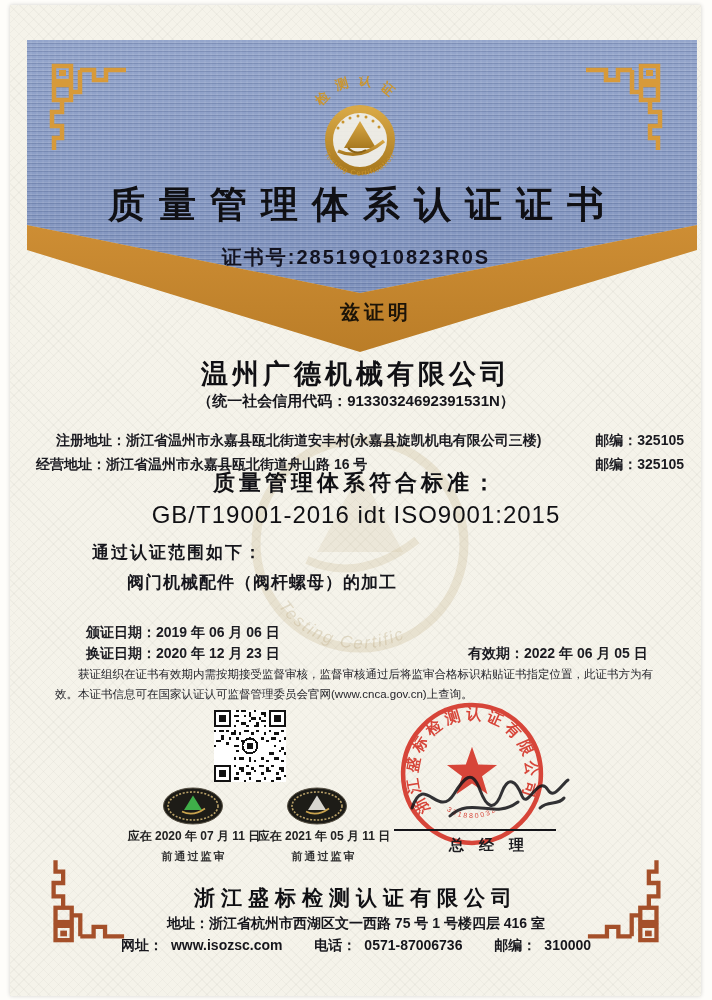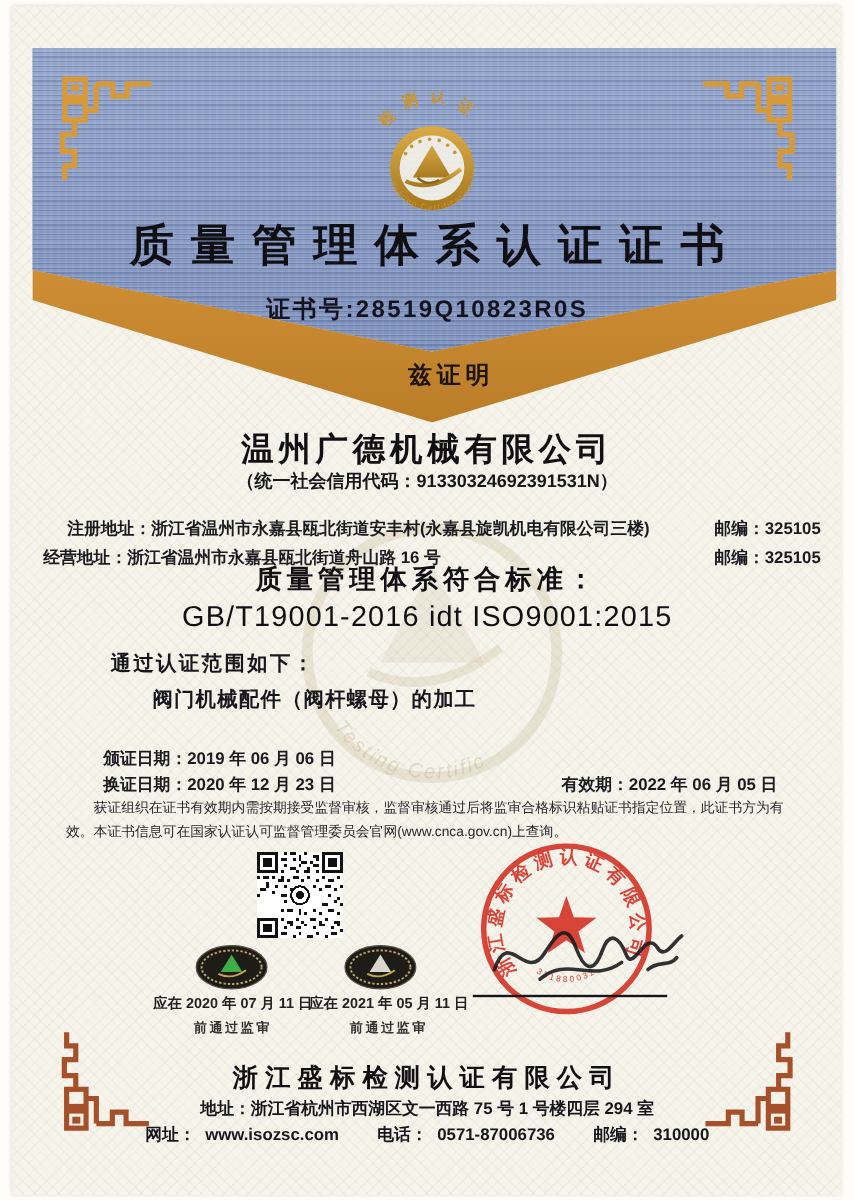--- a/index.html
+++ b/index.html
@@ -268,21 +268,22 @@
   </svg>
 
   <svg class="signature abs" width="175" height="85" viewBox="0 0 175 85">
     <g fill="none" stroke="#17171b" stroke-width="3" stroke-linecap="round">
       <path d="M14,58 C26,22 40,70 56,44 C66,28 74,18 82,40 C88,56 96,64 104,42 C110,26 118,30 124,46 C130,60 140,24 150,40 C156,50 164,34 170,30"></path>
       <path d="M52,66 C74,46 96,70 120,52"></path>
       <path d="M142,58 C150,50 160,56 166,48"></path>
     </g>
   </svg>
   <div class="sig-line abs"></div>
+  <div class="signer abs">总经理</div>
 
   <div class="footer-co abs ctr">浙江盛标检测认证有限公司</div>
-  <div class="footer-addr abs ctr">地址：浙江省杭州市西湖区文一西路 75 号 1 号楼四层 294 室</div>
+  <div class="footer-addr abs ctr">地址：浙江省杭州市西湖区文一西路 75 号 1 号楼四层 416 室</div>
   <div class="footer-contact abs ctr">
     <span>网址：</span><span>www.isozsc.com</span><span class="gap"></span>
     <span>电话：</span><span>0571-87006736</span><span class="gap"></span>
     <span>邮编：</span><span>310000</span>
   </div>
 </div>
 
 </body></html>

